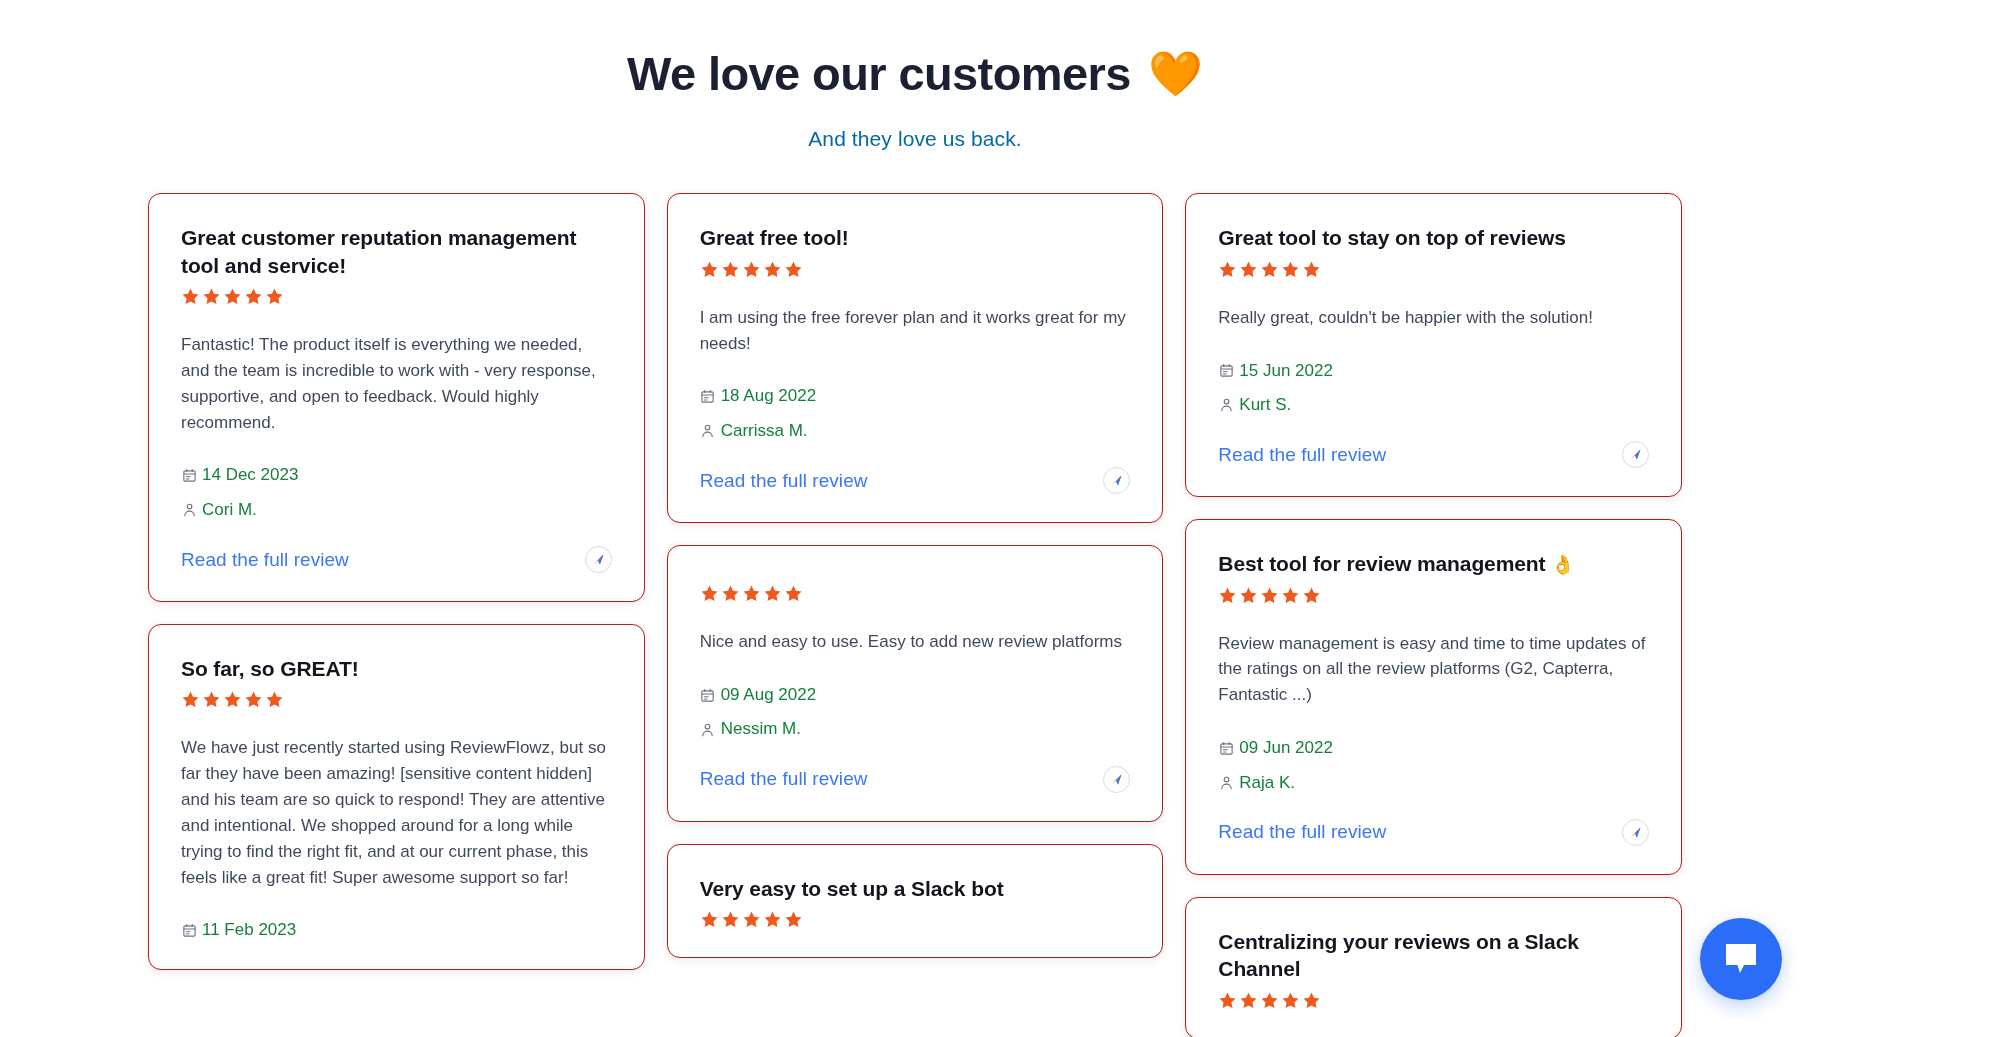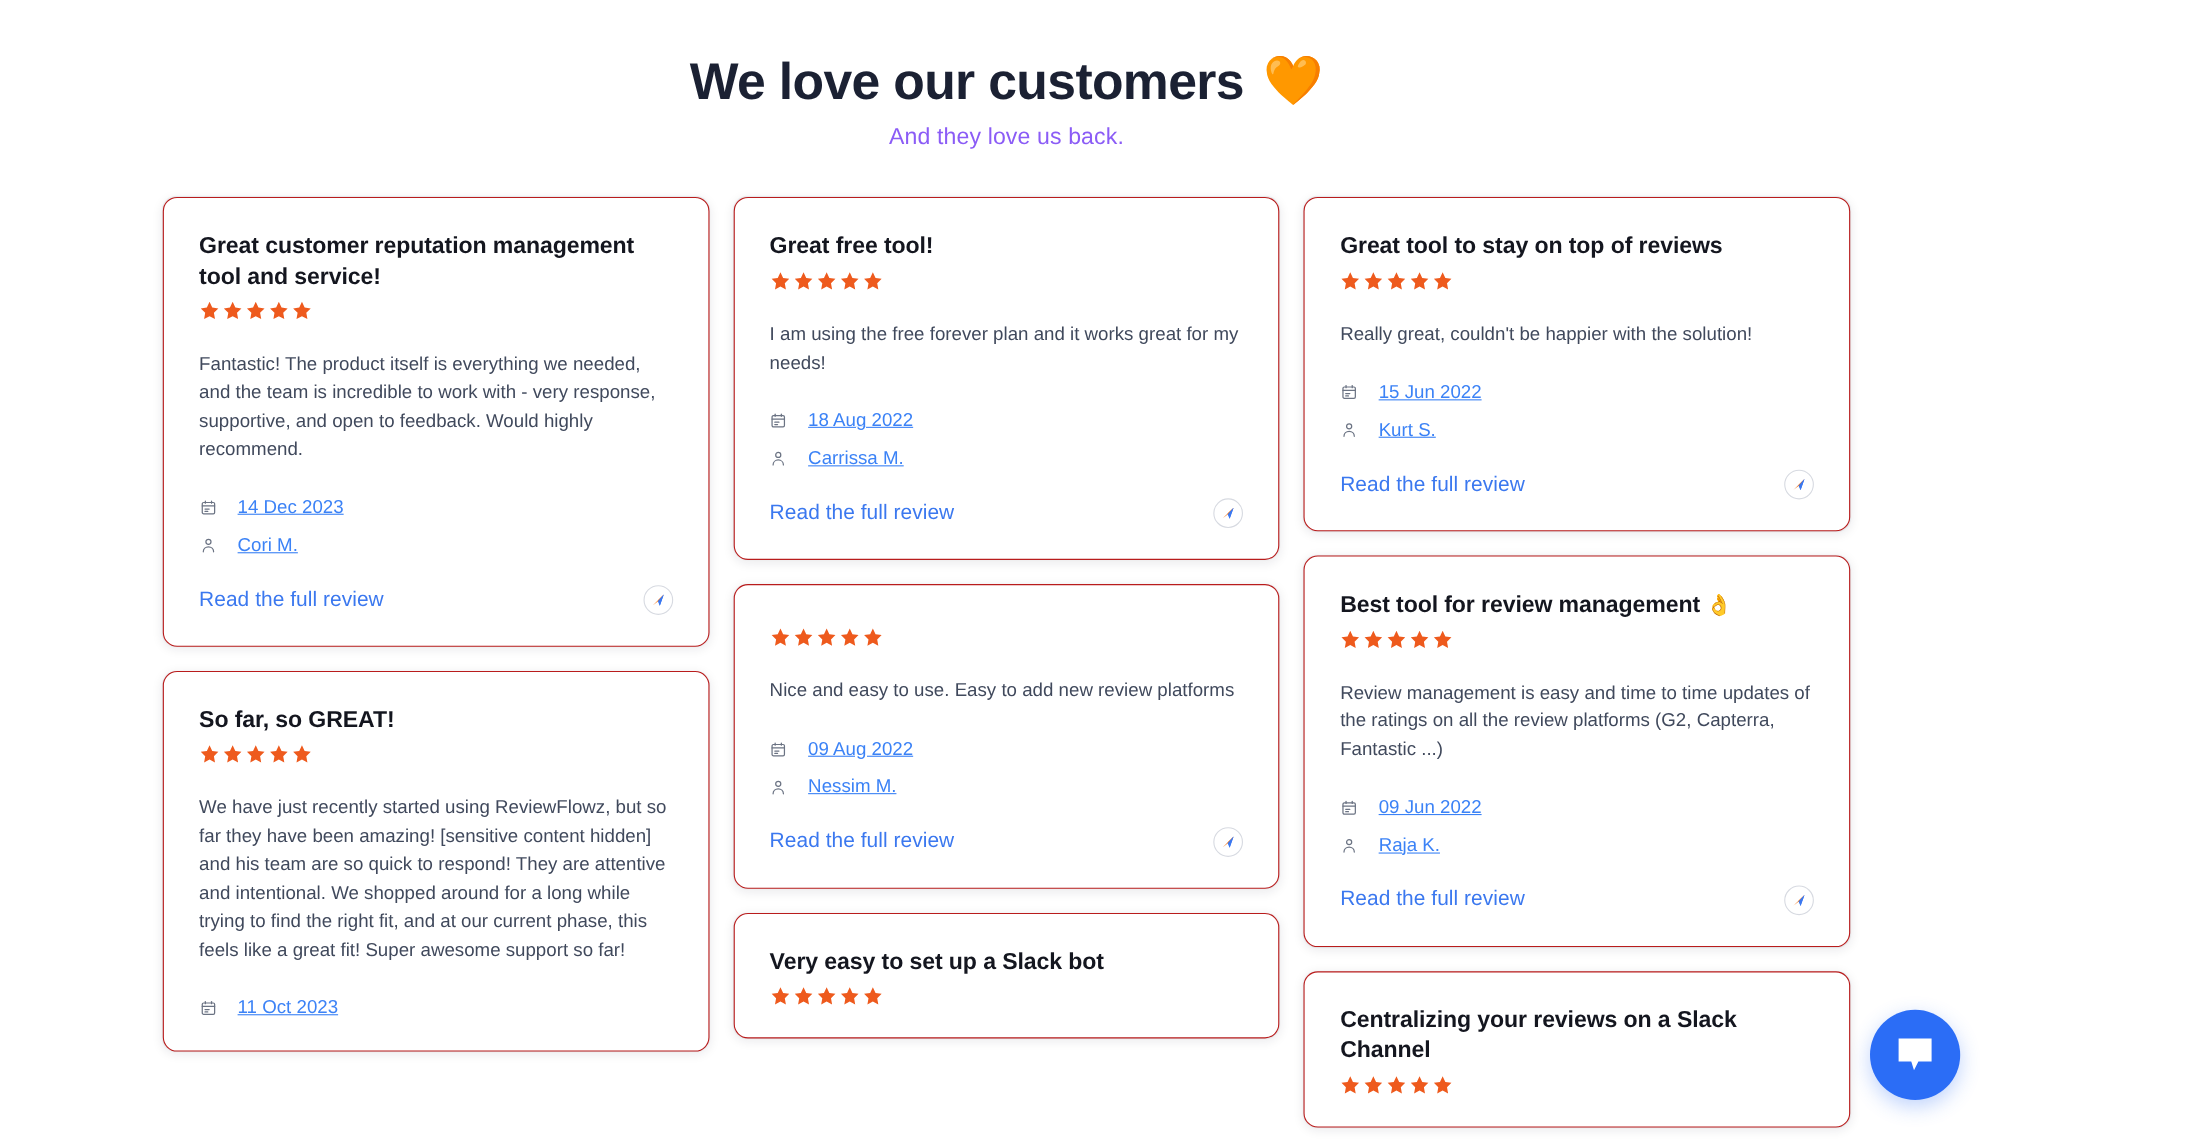--- a/index.html
+++ b/index.html
@@ -43,22 +43,22 @@
   .title-text { display: inline-block; }
   .heart-emoji {
     display: inline-block;
     font-size: 44px;
     line-height: 1;
     color: #f7914d;
   }
   .page-subtitle {
     font-size: 21px;
     font-weight: 400;
-    color: #8b5cf6;
-    margin: 12px 0 0 0;
+    color: #0369a1;
+    margin: 26px 0 0 0;
     letter-spacing: 0.1px;
   }
 
   
   .grid-wrap {
     margin-top: 42px;
     padding: 0 148px;
   }
   .masonry {
     column-count: 3;
@@ -106,26 +106,25 @@
     line-height: 1.52;
     color: #40495c;
     margin: 26px 0 0 0;
     font-weight: 400;
   }
 
   .meta-list { margin-top: 30px; }
   .meta-row {
     display: flex;
     align-items: center;
-    gap: 19px;
+    gap: 5px;
     font-size: 17px;
-    color: #3b82f6;
+    color: #15803d;
     margin-bottom: 14px;
     line-height: 1.2;
-    text-decoration: underline;
   }
   .meta-row:last-child { margin-bottom: 0; }
   .meta-icon {
     display: inline-flex;
     width: 16px;
     height: 17px;
     flex: 0 0 16px;
     align-items: center;
     justify-content: center;
     color: #6b7383;
@@ -257,21 +256,21 @@
               <span class="meta-icon">
                 <svg width="15" height="15" viewBox="0 0 24 24" fill="none" stroke="#6b7383" stroke-width="1.8" stroke-linecap="round" stroke-linejoin="round">
                   <rect x="3" y="4.5" width="18" height="16.5" rx="2"></rect>
                   <line x1="3" y1="9.5" x2="21" y2="9.5"></line>
                   <line x1="7.5" y1="2.5" x2="7.5" y2="5.5"></line>
                   <line x1="16.5" y1="2.5" x2="16.5" y2="5.5"></line>
                   <line x1="7" y1="14" x2="13" y2="14"></line>
                   <line x1="7" y1="17.5" x2="11" y2="17.5"></line>
                 </svg>
               </span>
-              <span>11 Oct 2023</span>
+              <span>11 Feb 2023</span>
             </div>
           </div></div><div class="review-card"><h3 class="review-title"><span>Great free tool!</span></h3><div class="stars">
             <svg class="star" width="19" height="19" viewBox="0 0 24 24">
               <path fill="#ee5a1d" d="M12 1.8l3.09 6.57 7.01.96-5.1 5.1 1.26 7.18L12 18.2l-6.26 3.41L7 14.43l-5.1-5.1 7.01-.96z"></path>
             </svg>
             <svg class="star" width="19" height="19" viewBox="0 0 24 24">
               <path fill="#ee5a1d" d="M12 1.8l3.09 6.57 7.01.96-5.1 5.1 1.26 7.18L12 18.2l-6.26 3.41L7 14.43l-5.1-5.1 7.01-.96z"></path>
             </svg>
             <svg class="star" width="19" height="19" viewBox="0 0 24 24">
               <path fill="#ee5a1d" d="M12 1.8l3.09 6.57 7.01.96-5.1 5.1 1.26 7.18L12 18.2l-6.26 3.41L7 14.43l-5.1-5.1 7.01-.96z"></path>

